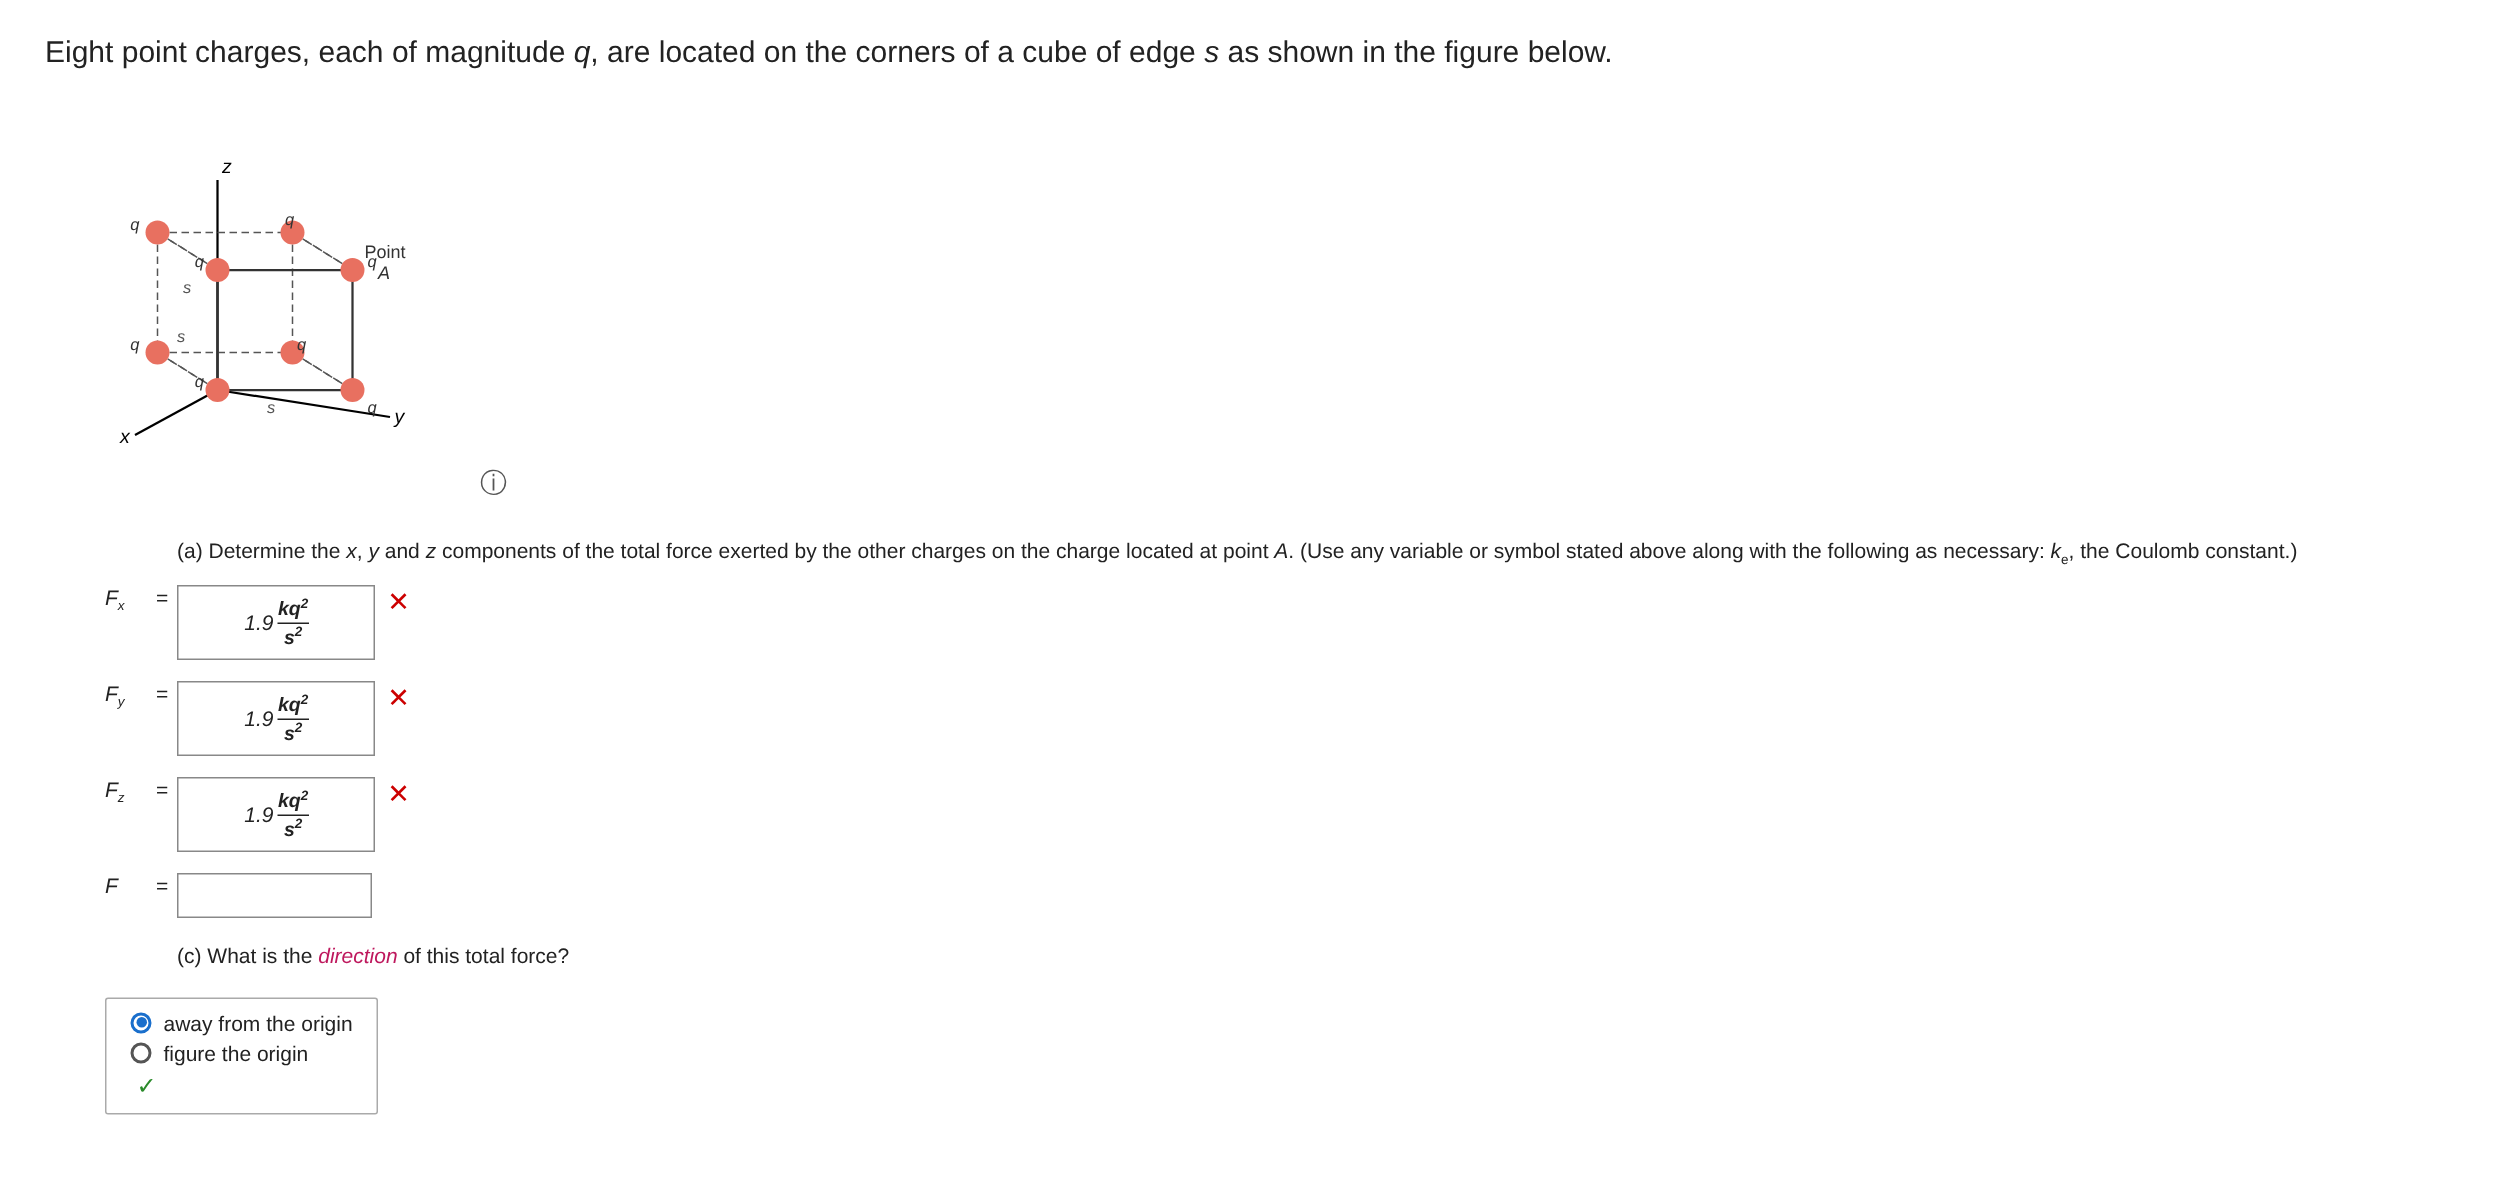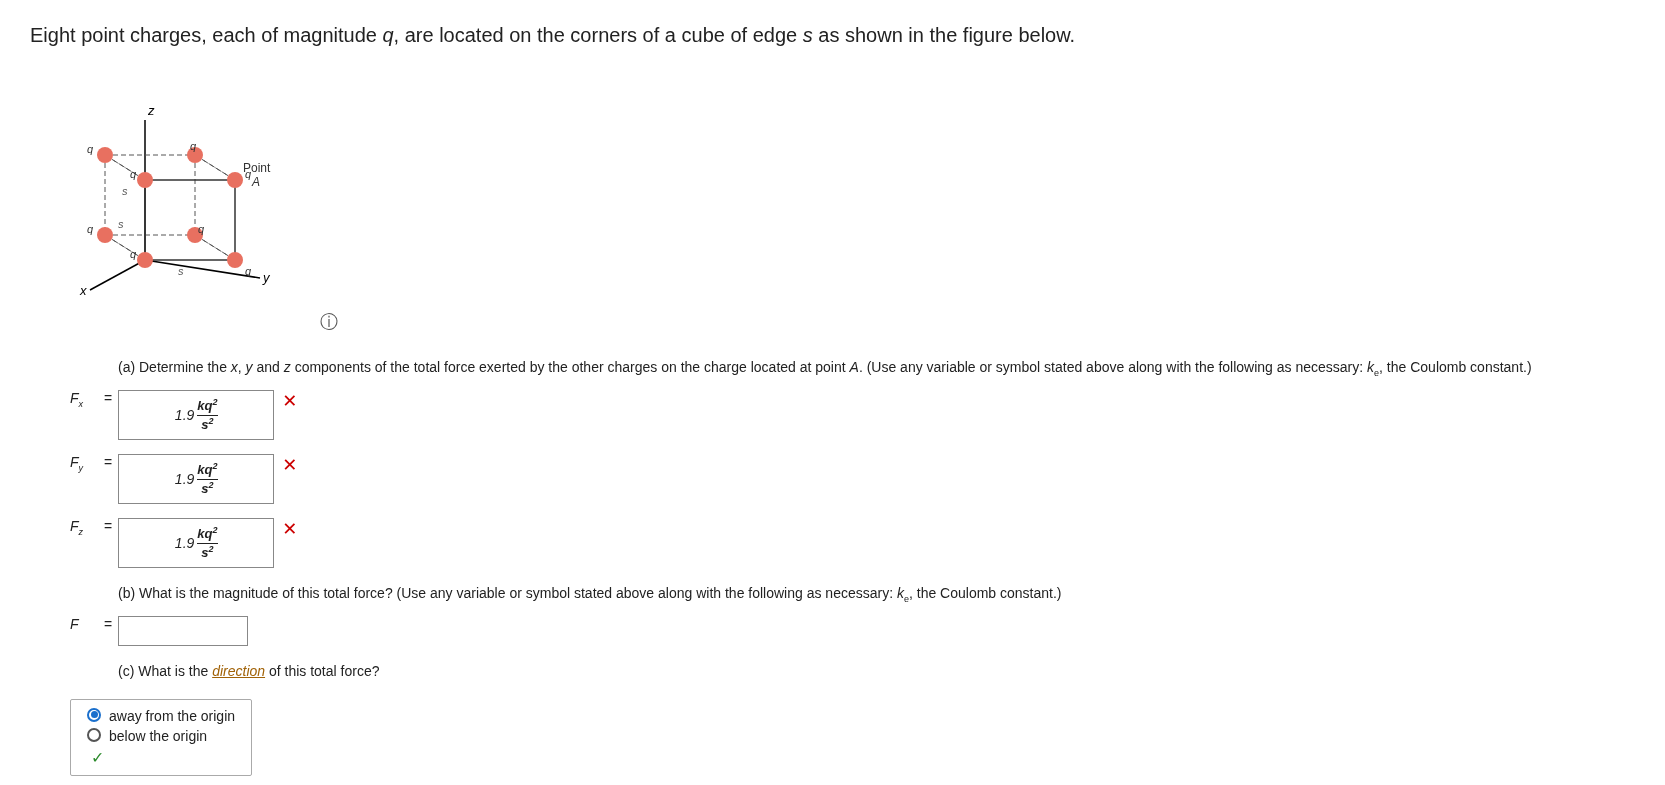--- a/index.html
+++ b/index.html
@@ -51,21 +51,21 @@
       min-width: 30px;
     }
     .eq-equals {
       font-size: 14px;
       margin-right: 6px;
     }
     .input-box {
       border: 1px solid #888;
       padding: 4px 8px;
       font-size: 14px;
-      width: 156px;
+      width: 132px;
       height: 50px;
       display: flex;
       align-items: center;
       justify-content: center;
       background: #fff;
     }
     .input-box-plain {
       border: 1px solid #888;
       padding: 4px 8px;
       font-size: 14px;
@@ -101,21 +101,21 @@
     }
     .radio-group {
       border: 1px solid #aaa;
       padding: 8px 16px 8px 16px;
       display: inline-block;
       border-radius: 2px;
       margin-top: 6px;
     }
     .radio-option {
       display: flex;
-      align-items: flex-start;
+      align-items: center;
       margin-bottom: 4px;
     }
     .radio-option:last-of-type {
       margin-bottom: 0;
     }
     .radio-circle {
       width: 14px;
       height: 14px;
       border-radius: 50%;
       border: 2px solid #555;
@@ -135,22 +135,21 @@
       border-radius: 50%;
       background: #1a6fcc;
     }
     .checkmark {
       color: #2a8a2a;
       font-size: 16px;
       margin-top: 4px;
       margin-left: 4px;
     }
     .highlight-blue {
-      color: #a16207;
-      text-decoration: underline;
+      color: #be185d;
       font-style: italic;
       text-align: center;
     }
   </style>
 </head>
 <body>
 
 <div class="problem-text">
   Eight point charges, each of magnitude <em>q</em>, are located on the corners of a cube of edge <em>s</em> as shown in the figure below.
 </div>
@@ -263,38 +262,35 @@
       <span class="fraction">
         <span class="numerator"><em>kq</em><sup>2</sup></span>
         <span class="denominator"><em>s</em><sup>2</sup></span>
       </span>
     </div>
     <span class="x-mark">✕</span>
   </div>
 </div>
 
 <div class="section-part" style="margin-top:10px;">
-  <div class="part-label">
-    (b) What is the magnitude of this total force? (Use any variable or symbol stated above along with the following as necessary: <em>k</em><sub>e</sub>, the Coulomb constant.)
-  </div>
   <div class="equation-row">
     <span class="eq-label"><em>F</em></span>
     <span class="eq-equals">=</span>
     <input class="input-box-plain" type="text" value="" style="">
   </div>
 </div>
 
 <div class="section-part" style="margin-top:14px;">
   <div class="part-label">
     (c) What is the <span class="highlight-blue">direction</span> of this total force?
   </div>
   <div class="radio-group">
     <div class="radio-option">
       <div class="radio-circle selected"></div>
       <span>away from the origin</span>
     </div>
     <div class="radio-option">
       <div class="radio-circle"></div>
-      <span>below the origin</span>
+      <span>figure the origin</span>
     </div>
     <div class="checkmark">✓</div>
   </div>
 </div>
 
 </body></html>

